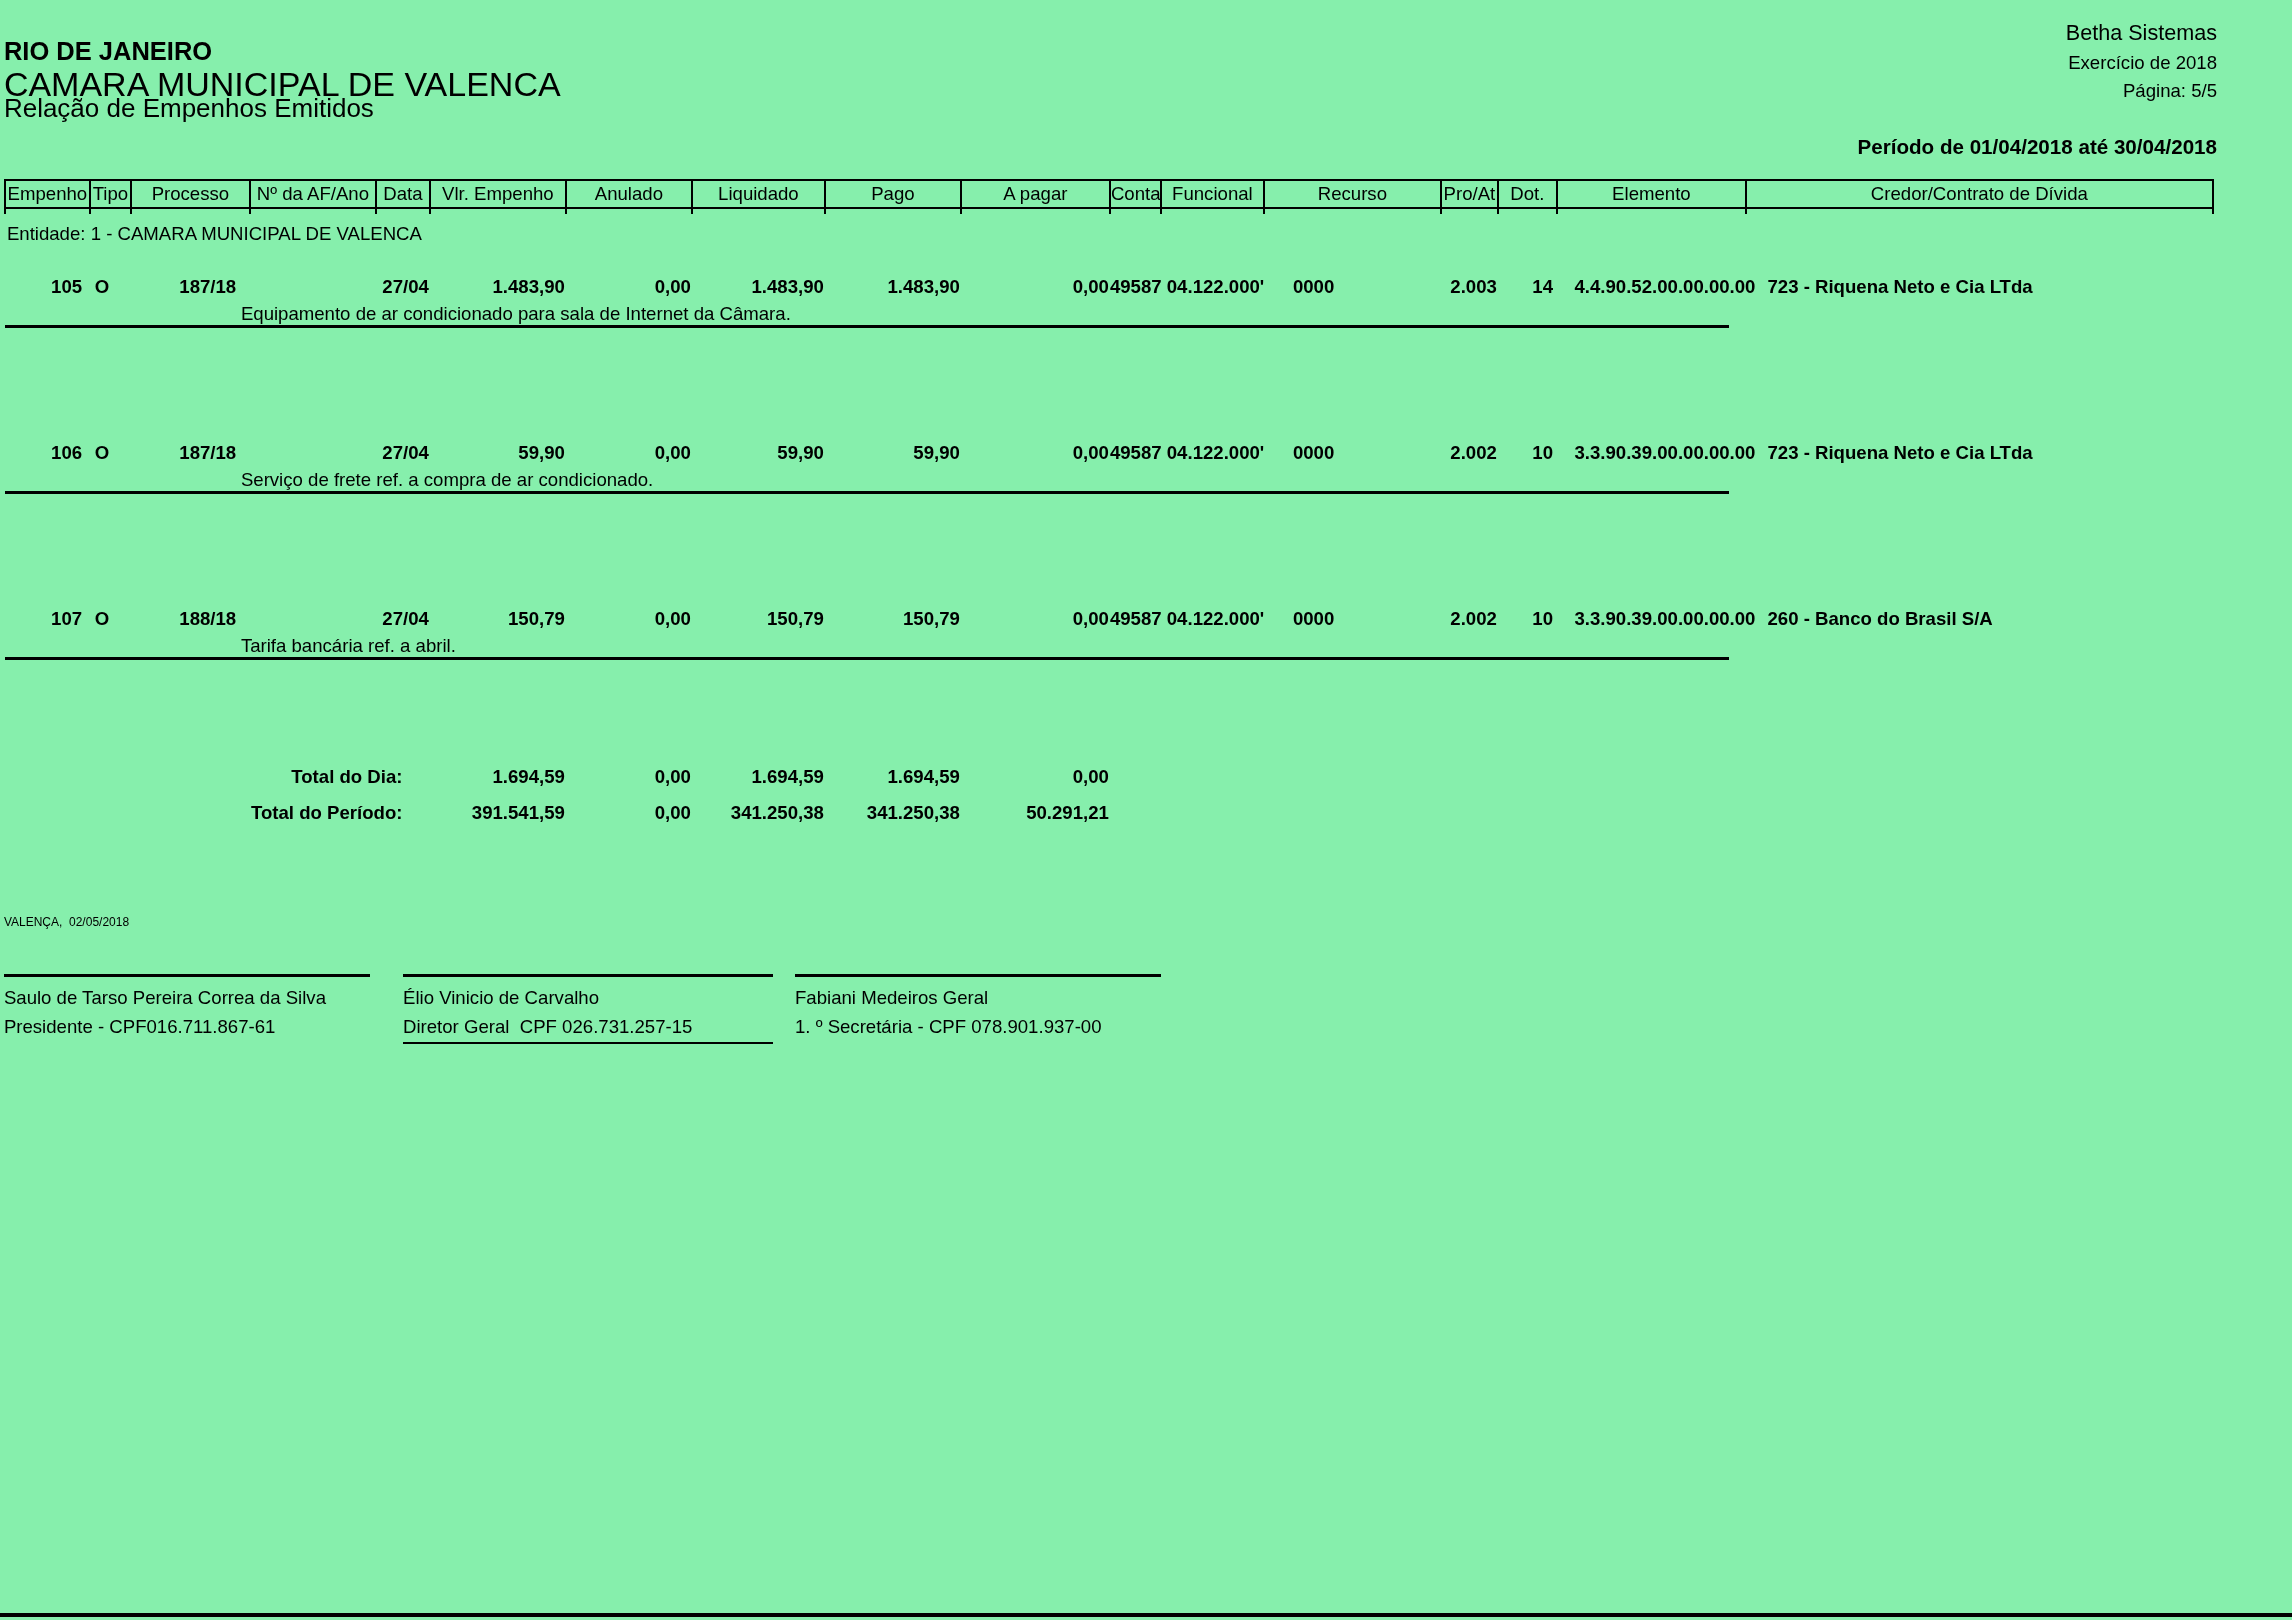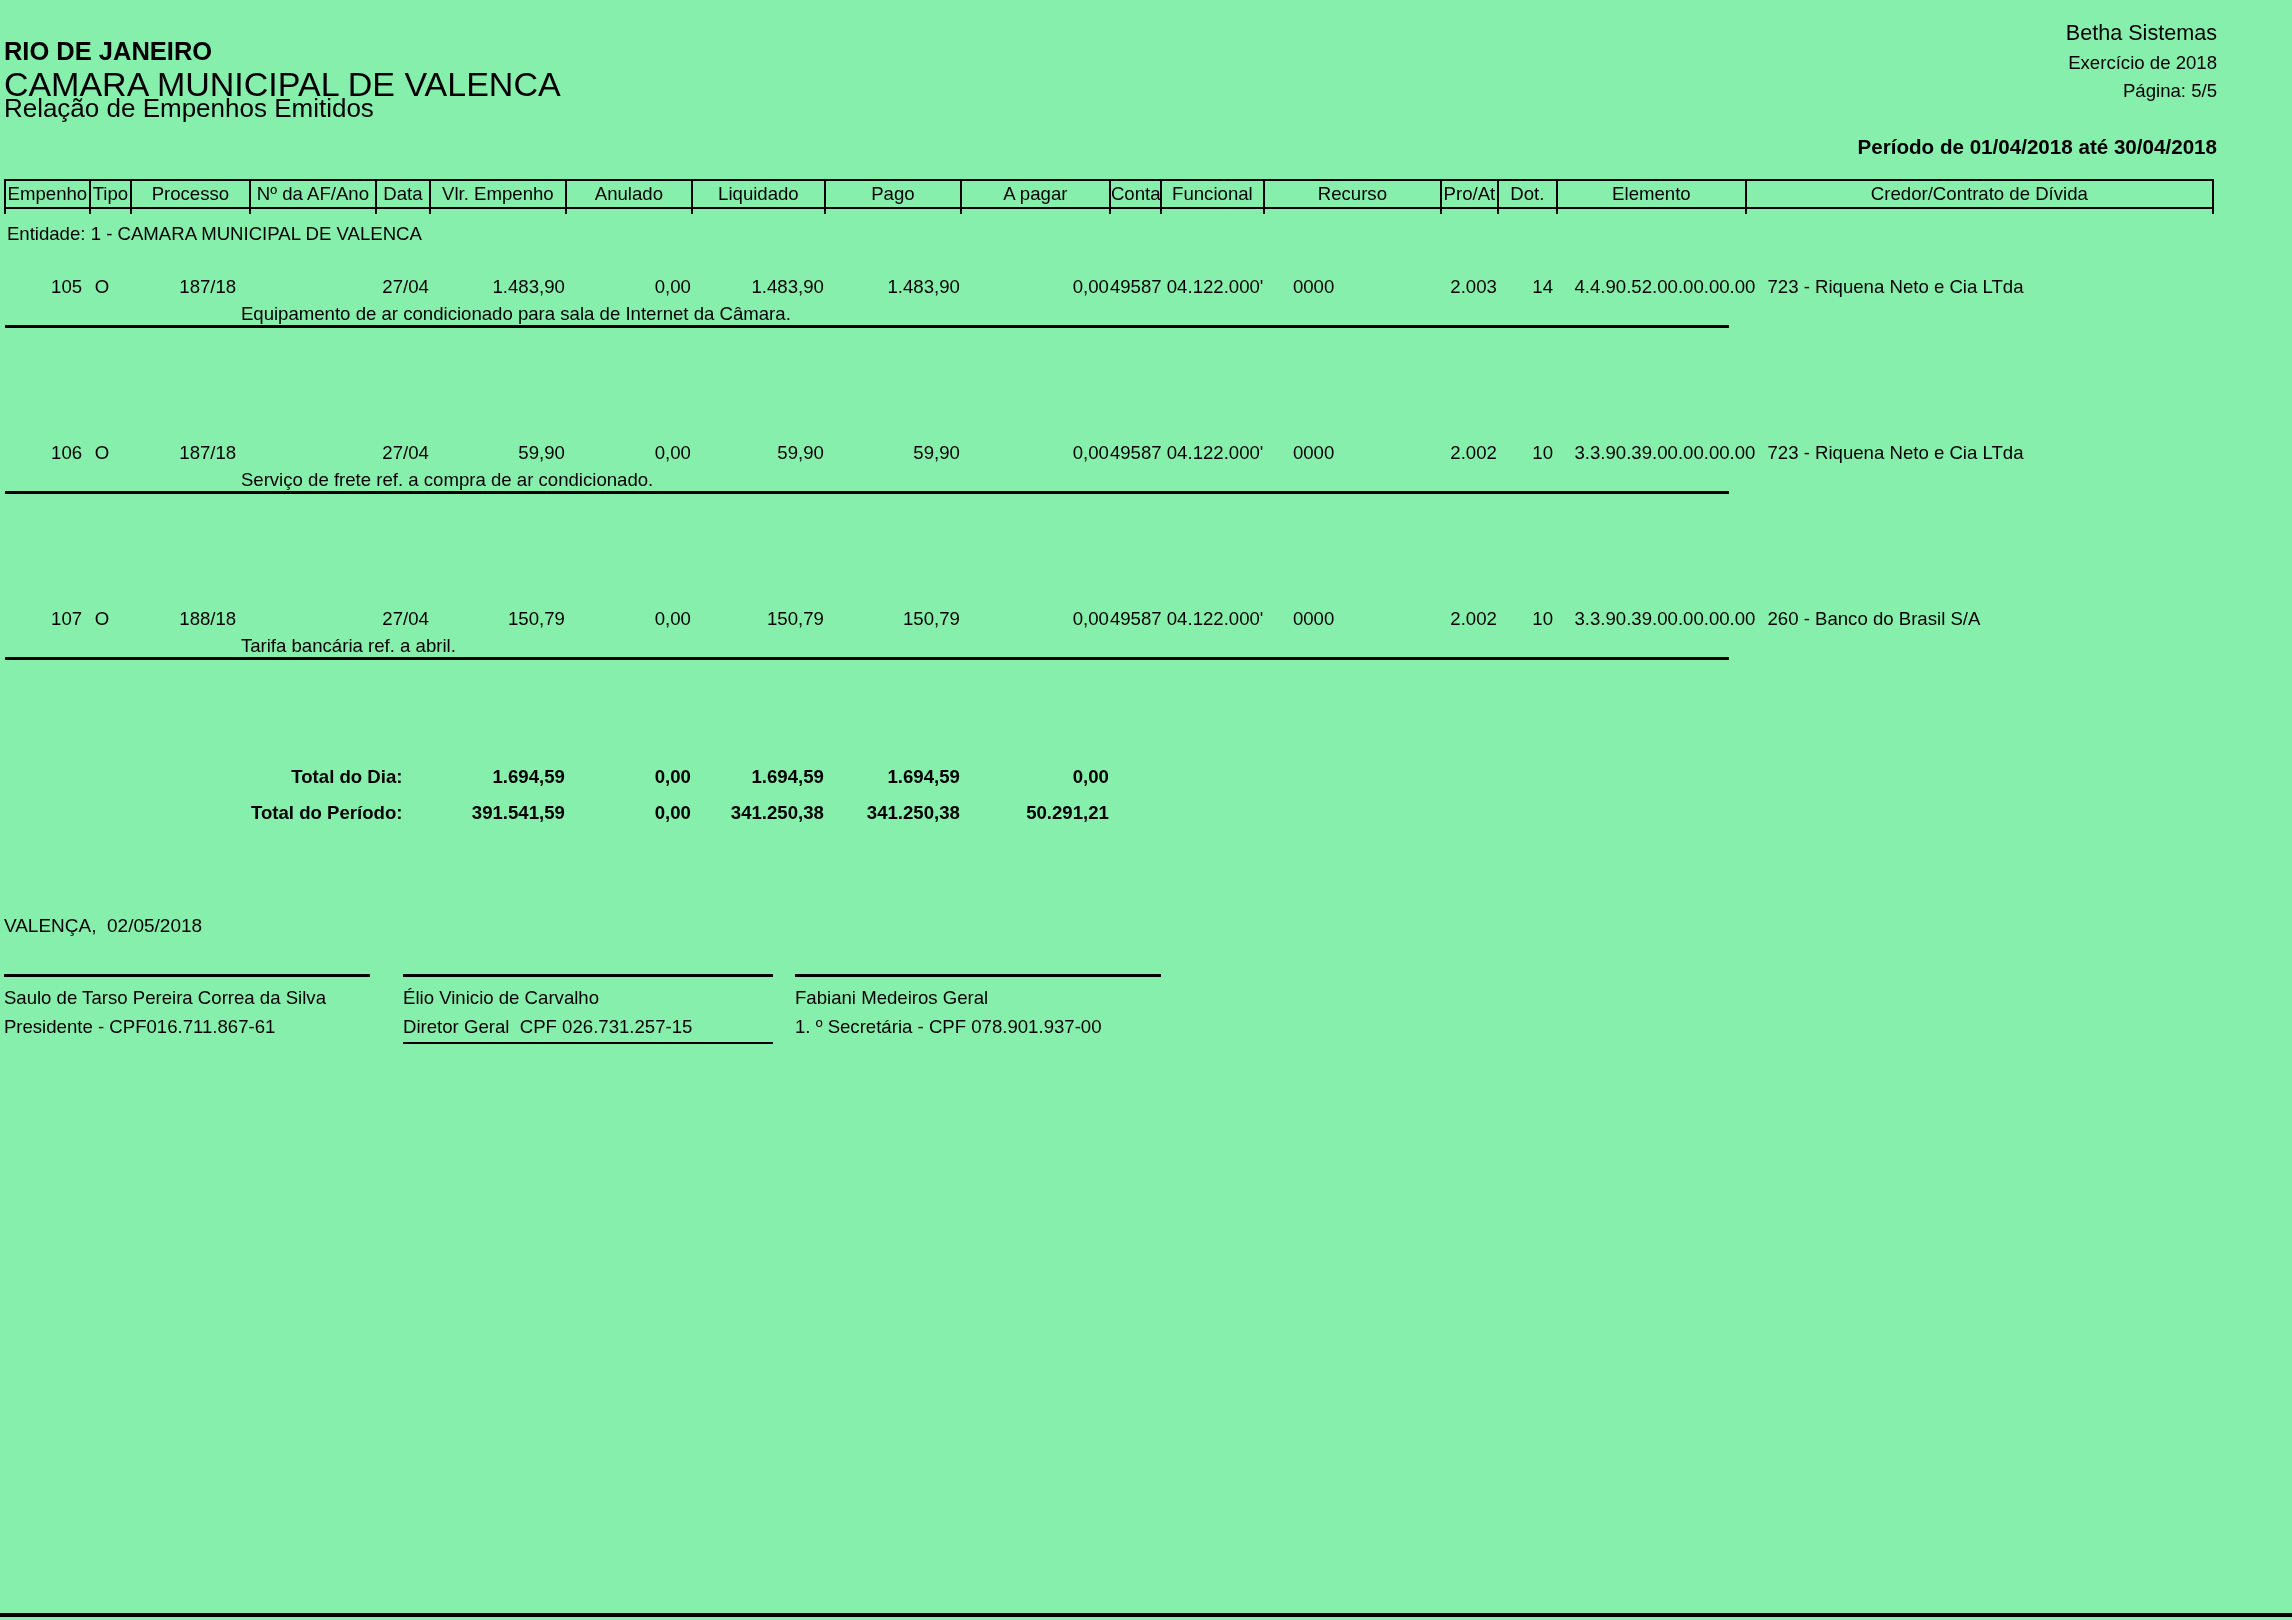--- a/index.html
+++ b/index.html
@@ -26,21 +26,21 @@
   .tbl-wrap { position:absolute; left:3.9px; top:179px; }
   table { border-collapse:collapse; table-layout:fixed; width:2209px; font-size:18.6px; }
   td, th { padding:0; white-space:nowrap; overflow:visible; }
   tr.hd th {
     border:2px solid #000; border-top:2.9px solid #000; border-bottom:2.9px solid #000;
     height:25.5px; font-weight:normal; font-size:18.6px; text-align:center; vertical-align:middle;
   }
   tr.stubs td { height:5.9px; border-right:2px solid #000; }
   tr.stubs td:first-child { border-left:2px solid #000; }
   tr.entity td { padding-top:8.8px; padding-left:2px; font-weight:normal; line-height:21.6px; }
-  tr.vals td { padding-top:31px; line-height:21.6px; vertical-align:top; }
+  tr.vals td { padding-top:31px; line-height:21.6px; vertical-align:top;font-weight:bold; }
   tr.desc td { padding:5.9px 0 0 236px; line-height:21.6px; }
   tr.rule td { height:9.8px; vertical-align:top; }
   .hline { border-top:3.9px solid #000; width:1724px; }
   tr.gap td { height:76px; }
   tr.gap-tot td { height:93px; }
   tr.tot td { height:36px; font-weight:bold; vertical-align:middle; }
   .tlabel { text-align:right; padding-right:27.4px; }
 
   .c-emp  { text-align:right; padding-right:7.8px; }
   .c-tipo { text-align:left;  padding-left:4.9px; }
@@ -50,21 +50,21 @@
   .c-num  { text-align:right; padding-right:1px; }
   .c-conta{ text-align:right; }
   .c-func { text-align:left; padding-left:5.9px; }
   .c-rec  { text-align:left; padding-left:29px; }
   .c-proat{ text-align:right; padding-right:1px; }
   .c-dot  { text-align:right; padding-right:3.9px; }
   .c-elem { text-align:left; padding-left:17.6px; }
   .c-cred { text-align:left; padding-left:21.6px; }
 
   
-  .place-date { top:915px; left:3.9px; font-size:19px; }
+  .place-date { top:915px; left:3.9px; font-size:12px; }
   .sig { position:absolute; top:974px; font-size:18.6px; }
   .sig-1 { left:3.9px;   width:366px; }
   .sig-2 { left:403px; width:370px; }
   .sig-3 { left:795px; width:366px; }
   .sig .line { border-top:3.9px solid #000; margin-bottom:9.8px; }
   .sig .name { line-height:21.6px; }
   .sig .title { margin-top:7.8px; line-height:21.6px; }
   .sig .line-bottom { border-top:2.9px solid #000; margin-top:3.9px; }
   .bottom-rule { position:absolute; left:0; top:1613px; width:2293px; height:3.9px; background:#000; }
 </style>

